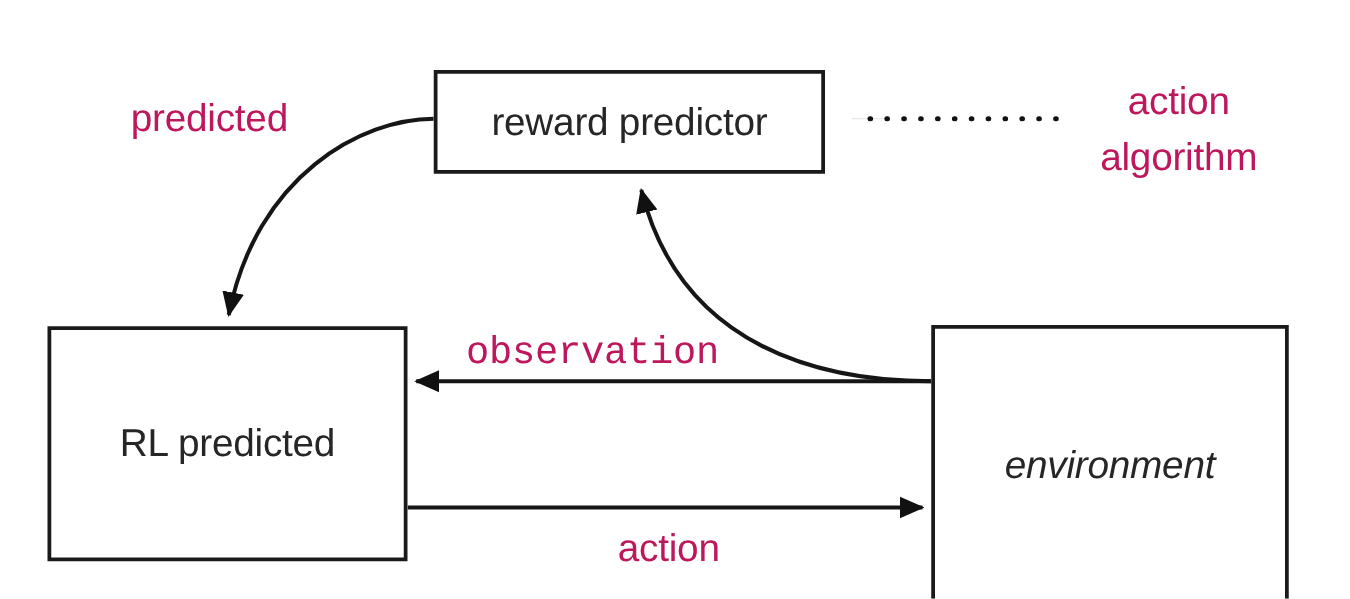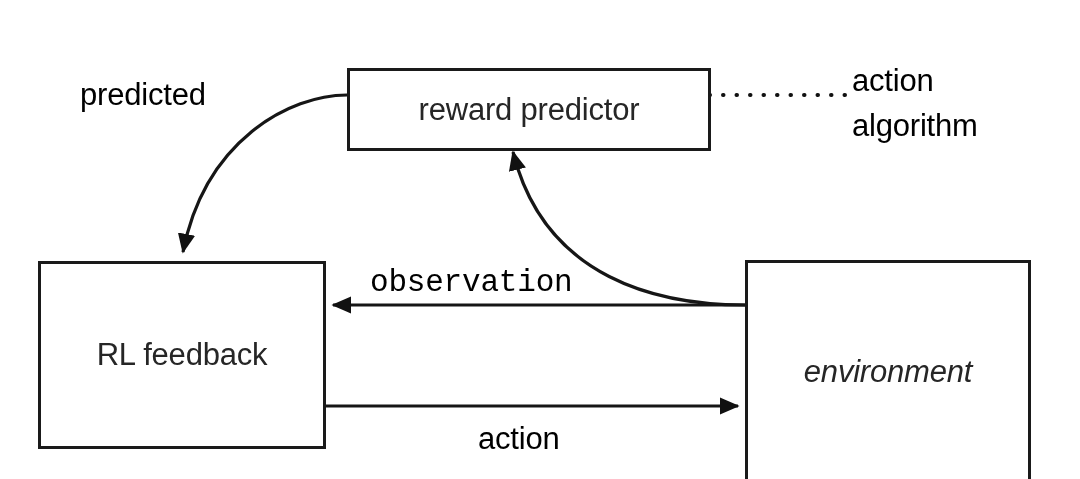--- a/index.html
+++ b/index.html
@@ -35,29 +35,30 @@
     font-family: "Liberation Sans", sans-serif;
     font-size: 31px;
     color: #262626;
     white-space: nowrap;
     letter-spacing: -0.2px;
   }
   .edge-label {
     position: absolute;
     font-family: "Liberation Sans", sans-serif;
     font-size: 31px;
-    color: #000000;
+    color: #be185d;
     white-space: nowrap;
     letter-spacing: -0.2px;
     line-height: 45px;
+    text-align: center;
   }
   #box-reward-predictor {
     left: 347px;
-    top: 68px;
-    width: 364px;
+    top: 56px;
+    width: 313px;
     height: 83px;
   }
   #box-rl-algorithm {
     left: 38px;
     top: 261px;
     width: 288px;
     height: 188px;
   }
   #box-environment {
     left: 745px;
@@ -113,21 +114,21 @@
     <path d="M 745 305 L 333 305" fill="none" stroke="#161616" stroke-width="3.2" marker-end="url(#arrow-solid)"></path>
 
     <path d="M 326 406 L 738 406" fill="none" stroke="#161616" stroke-width="3.2" marker-end="url(#arrow-solid)"></path>
   </svg>
 
   <div class="node-box" id="box-reward-predictor">
     <span class="node-label">reward predictor</span>
   </div>
 
   <div class="node-box" id="box-rl-algorithm">
-    <span class="node-label">RL feedback</span>
+    <span class="node-label">RL predicted</span>
   </div>
 
   <div class="node-box" id="box-environment">
     <span class="node-label">environment</span>
   </div>
 
   <div class="edge-label" id="label-predicted-reward">
     <div>predicted</div>
   </div>
 

